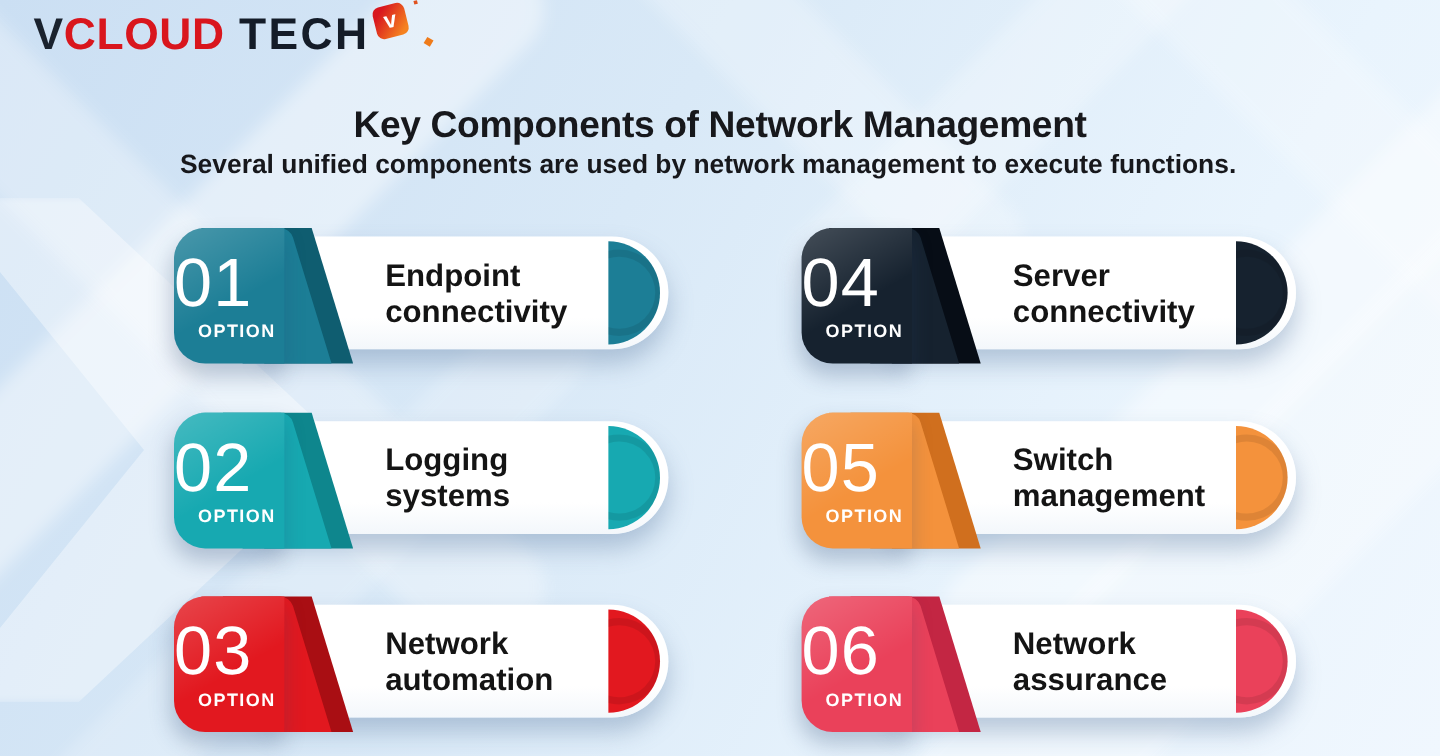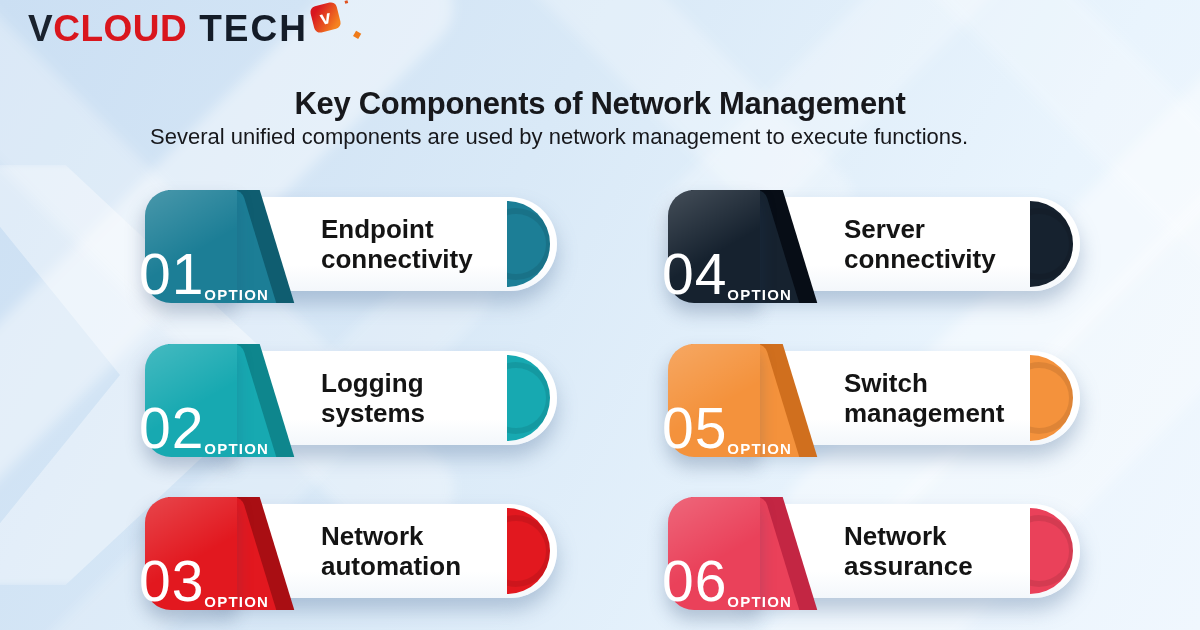--- a/index.html
+++ b/index.html
@@ -18,21 +18,21 @@
   .logo-mark{position:relative;width:27px;height:27px;margin-left:4px;margin-top:-6px;
              background:linear-gradient(135deg,#d8171f 20%,#f58220 85%);border-radius:6px;
              transform:rotate(-14deg);display:flex;align-items:center;justify-content:center;}
   .logo-mark .chk{color:#ffffff;font-size:19px;font-weight:bold;transform:rotate(2deg);}
   .dot{position:absolute;background:#f58220;}
   .d3{width:3px;height:3px;right:-12px;top:2px;background:#e0521f;}
   .d4{width:6px;height:6px;right:-16px;bottom:-14px;transform:rotate(45deg);background:#ef7b1a;}
   
   .title{position:absolute;left:0;top:74px;width:100%;text-align:center;font-size:31px;font-weight:bold;
          color:#17181c;letter-spacing:-.3px;margin-top:12px;}
-  .subtitle{position:absolute;left:150px;top:122px;width:930px;font-size:22px;font-weight:normal;
+  .subtitle{position:absolute;left:150px;top:122px;width:930px;font-size:22px;font-weight:bold;
             color:#17181c;line-height:1.38;}
   .subtitle .l2{padding-left:7px;}
   
   .card{position:absolute;width:412px;height:113px;--c:#1c7e96;--fold:#0f5d70;}
   .pill{position:absolute;left:75px;top:7px;right:0;height:94px;z-index:1;
         background:linear-gradient(180deg,#ffffff 72%,#f3f7fb 100%);
         border-radius:14px 47px 47px 14px;
         box-shadow:0 12px 20px rgba(104,133,170,.42);}
   .cap{position:absolute;right:7px;top:11px;width:43px;height:86px;z-index:2;background:var(--c);
        border-radius:0 43px 43px 0;overflow:hidden;}
@@ -42,23 +42,23 @@
        font-size:26px;font-weight:bold;color:#141414;line-height:1.16;white-space:pre-line;margin-left:40px;}
   .fold{position:absolute;left:58px;top:0;width:74px;height:113px;z-index:4;background:var(--fold);
         transform:skewX(17deg);}
   .block-skew{position:absolute;left:40px;top:0;width:74px;height:113px;z-index:5;background:var(--c);
         transform:skewX(17deg);border-top-right-radius:8px;}
   .block{position:absolute;left:0;top:0;width:92px;height:113px;z-index:6;background:var(--c);
         border-radius:26px 0 0 26px;box-shadow:-2px 10px 18px rgba(40,70,110,.28);}
   .block::before{content:"";position:absolute;inset:0;border-radius:inherit;
         background:linear-gradient(150deg,rgba(255,255,255,.20),rgba(255,255,255,0) 55%);}
   .block-content{position:absolute;left:0;top:0;width:118px;height:113px;z-index:7;display:flex;
-        align-items:flex-end;justify-content:center;color:#ffffff;}
+        flex-direction:column;align-items:flex-start;justify-content:center;color:#ffffff;}
   .num{font-size:57px;line-height:1;font-weight:normal;letter-spacing:1px;}
-  .tag{font-size:15px;font-weight:bold;letter-spacing:1.2px;margin-top:3px;}
+  .tag{font-size:15px;font-weight:bold;letter-spacing:1.2px;margin-top:3px;margin-left:20px;}
 </style>
 </head>
 <body>
 
 <div class="stage">
 
   <div class="chev" style="left:-50px;top:165px;width:340px;height:420px;
               clip-path:polygon(0 0,34% 0,100% 50%,34% 100%,0 100%,50% 50%);"></div>
   <div class="stripe" style="left:-380px;top:250px;width:950px;height:110px;transform:rotate(-45deg);"></div>
   <div class="stripe" style="left:-420px;top:120px;width:1000px;height:105px;transform:rotate(45deg);opacity:.7;"></div>

